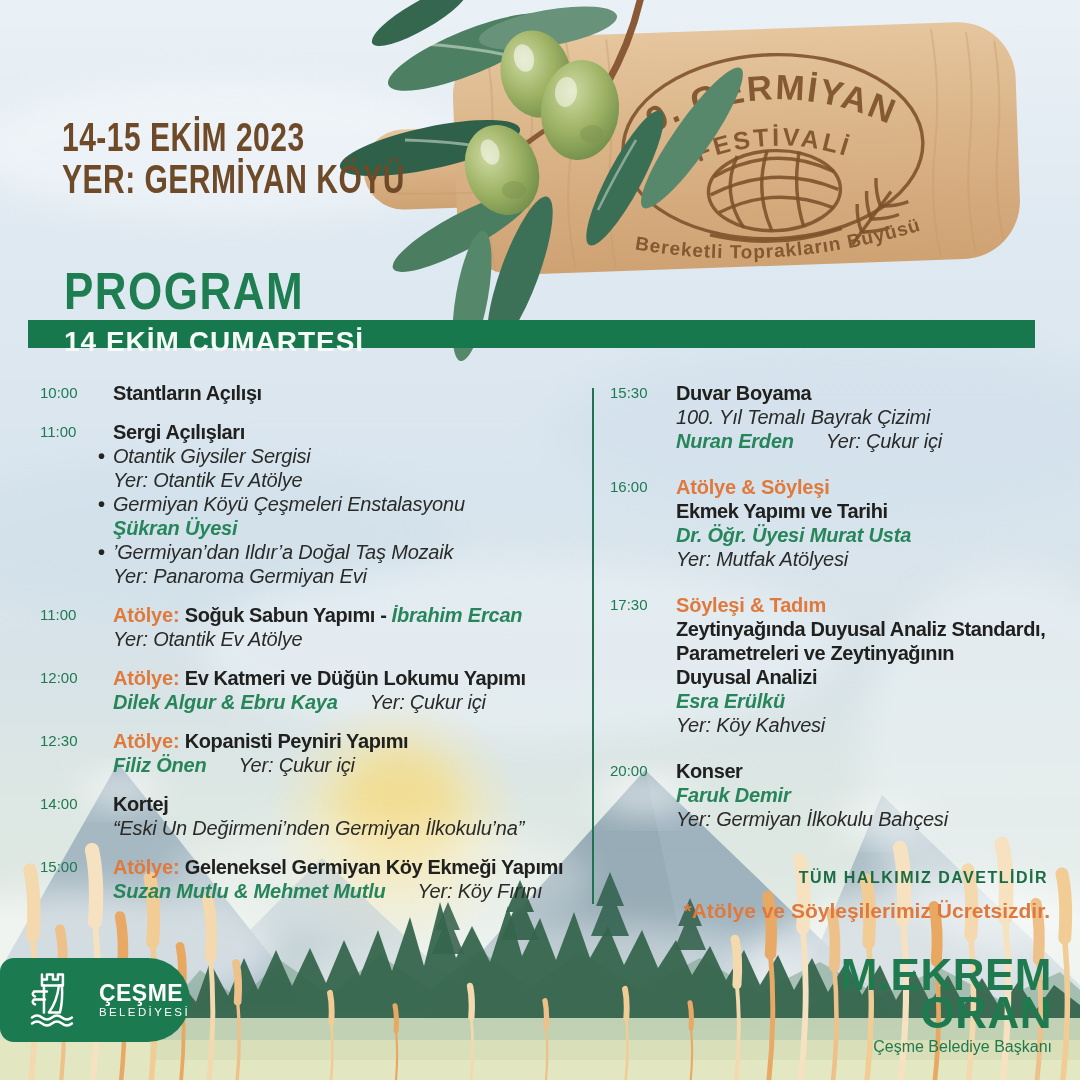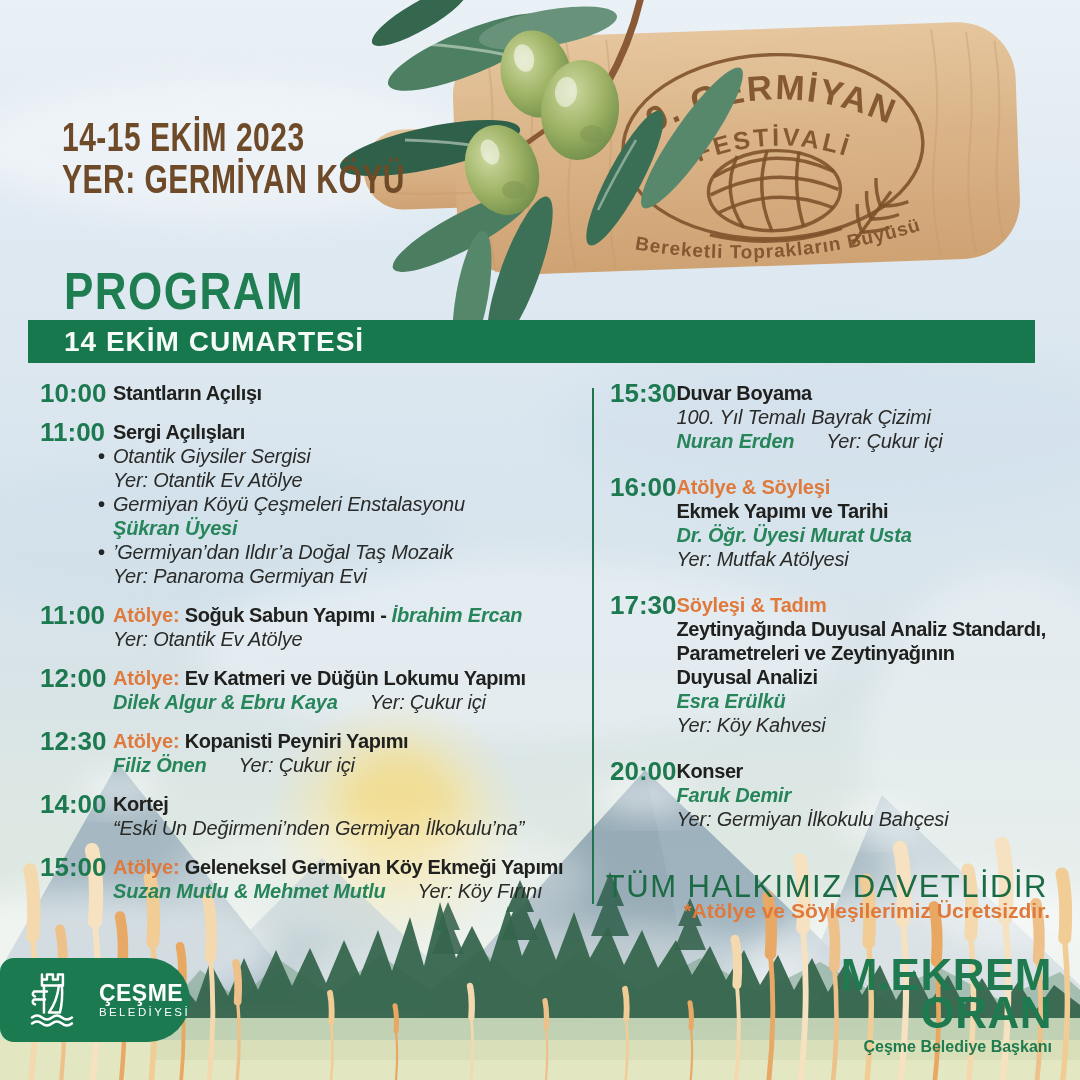--- a/index.html
+++ b/index.html
@@ -15,56 +15,56 @@
   .engrave{stroke:#7c5029;fill:none;stroke-width:3.4;opacity:.88}
   .engrave-text{fill:#7c5029;opacity:.9;font-weight:bold;font-family:"Liberation Sans",sans-serif}
   .grain{stroke:#c4996a;fill:none;stroke-width:2;opacity:.38}
 
   .date-block{position:absolute;left:62px;top:116px;z-index:3;color:#6e4a28;
     font-weight:bold;font-size:30px;line-height:31px;letter-spacing:0.5px;
     transform:scaleY(1.35);transform-origin:left top;}
   .program-title{position:absolute;left:64px;top:262px;z-index:3;color:#1e7e52;
     font-weight:bold;font-size:44px;letter-spacing:1.5px;
     transform:scaleY(1.17);transform-origin:left top;}
-  .day-bar{position:absolute;left:28px;top:320px;width:1007px;height:43px;z-index:3;
+  .day-bar{position:absolute;left:28px;top:320px;width:1007px;height:28px;z-index:3;
     background:#17784e;color:#f6fbf8;font-weight:bold;font-size:28px;
     letter-spacing:1px;line-height:43px;padding-left:36px;box-sizing:border-box;}
   .divider{position:absolute;left:592px;top:388px;width:2px;height:516px;background:#1f7450;z-index:3}
 
   .col{position:absolute;top:381px;z-index:3}
   .col-left{left:40px;width:552px}
   .col-right{left:610px;width:466px}
   .event{display:flex;margin-bottom:15px}
   .col-right .event{margin-bottom:22px}
-  .time{flex:0 0 73px;color:#1d7a50;font-weight:bold;font-size:26px;line-height:24px}
+  .time{flex:0 0 73px;color:#1d7a50;font-weight:normal;font-size:15px;line-height:24px}
   .col-right .time{flex:0 0 66px}
   .ev-body{flex:1;font-size:20px;line-height:24px;color:#242522}
   .line{white-space:nowrap}
   .line.b{position:relative}
   .line.b::before{content:"\2022";position:absolute;left:-15px;color:#242522;font-weight:bold}
   .sp-tag{color:#e0793c;font-weight:bold;letter-spacing:-0.2px}
   .sp-title{color:#20211f;font-weight:bold;letter-spacing:-0.4px}
   .sp-it{color:#2a2b28;font-style:italic;letter-spacing:-0.2px}
   .sp-name{color:#27855a;font-weight:bold;font-style:italic;letter-spacing:-0.2px}
   .sp-loc{color:#2a2b28;font-style:italic;margin-left:32px;letter-spacing:-0.2px}
 
   .invite{position:absolute;right:32px;top:869px;z-index:3;color:#1b6b44;
-    font-weight:normal;font-size:31px;letter-spacing:1.5px}
+    font-weight:bold;font-size:16px;letter-spacing:1.5px}
   .free-note{position:absolute;right:30px;top:899px;z-index:3;color:#e0793c;
     font-weight:bold;font-size:21px}
 
   .badge{position:absolute;left:0;top:958px;width:190px;height:84px;z-index:3;
     background:#1b7a50;border-radius:14px 42px 42px 14px;display:flex;align-items:center;
     padding-left:28px;box-sizing:border-box;gap:21px}
   .badge-text .muni-name{color:#fff;font-weight:bold;font-size:23px;letter-spacing:0.5px;line-height:24px}
   .badge-text .muni-sub{color:#fff;font-size:11.5px;letter-spacing:2.4px;line-height:15px}
 
   .mayor{position:absolute;right:28px;top:956px;z-index:3;text-align:right;color:#1f7a50}
   .mayor .m-line{font-weight:bold;font-size:44px;line-height:38px;letter-spacing:0.5px}
-  .mayor .m-title{font-weight:bold;font-size:16px;margin-top:6px}
+  .mayor .m-title{font-weight:normal;font-size:16px;margin-top:6px}
 </style>
 </head>
 <body>
 
 <div class="poster">
 
   <svg class="bgsvg" width="1080" height="1080" viewBox="0 0 1080 1080">
     <defs>
       <radialGradient id="sunGrad" cx="50%" cy="50%" r="50%">
         <stop offset="0%" stop-color="#f5dd8e" stop-opacity="0.85"></stop>

